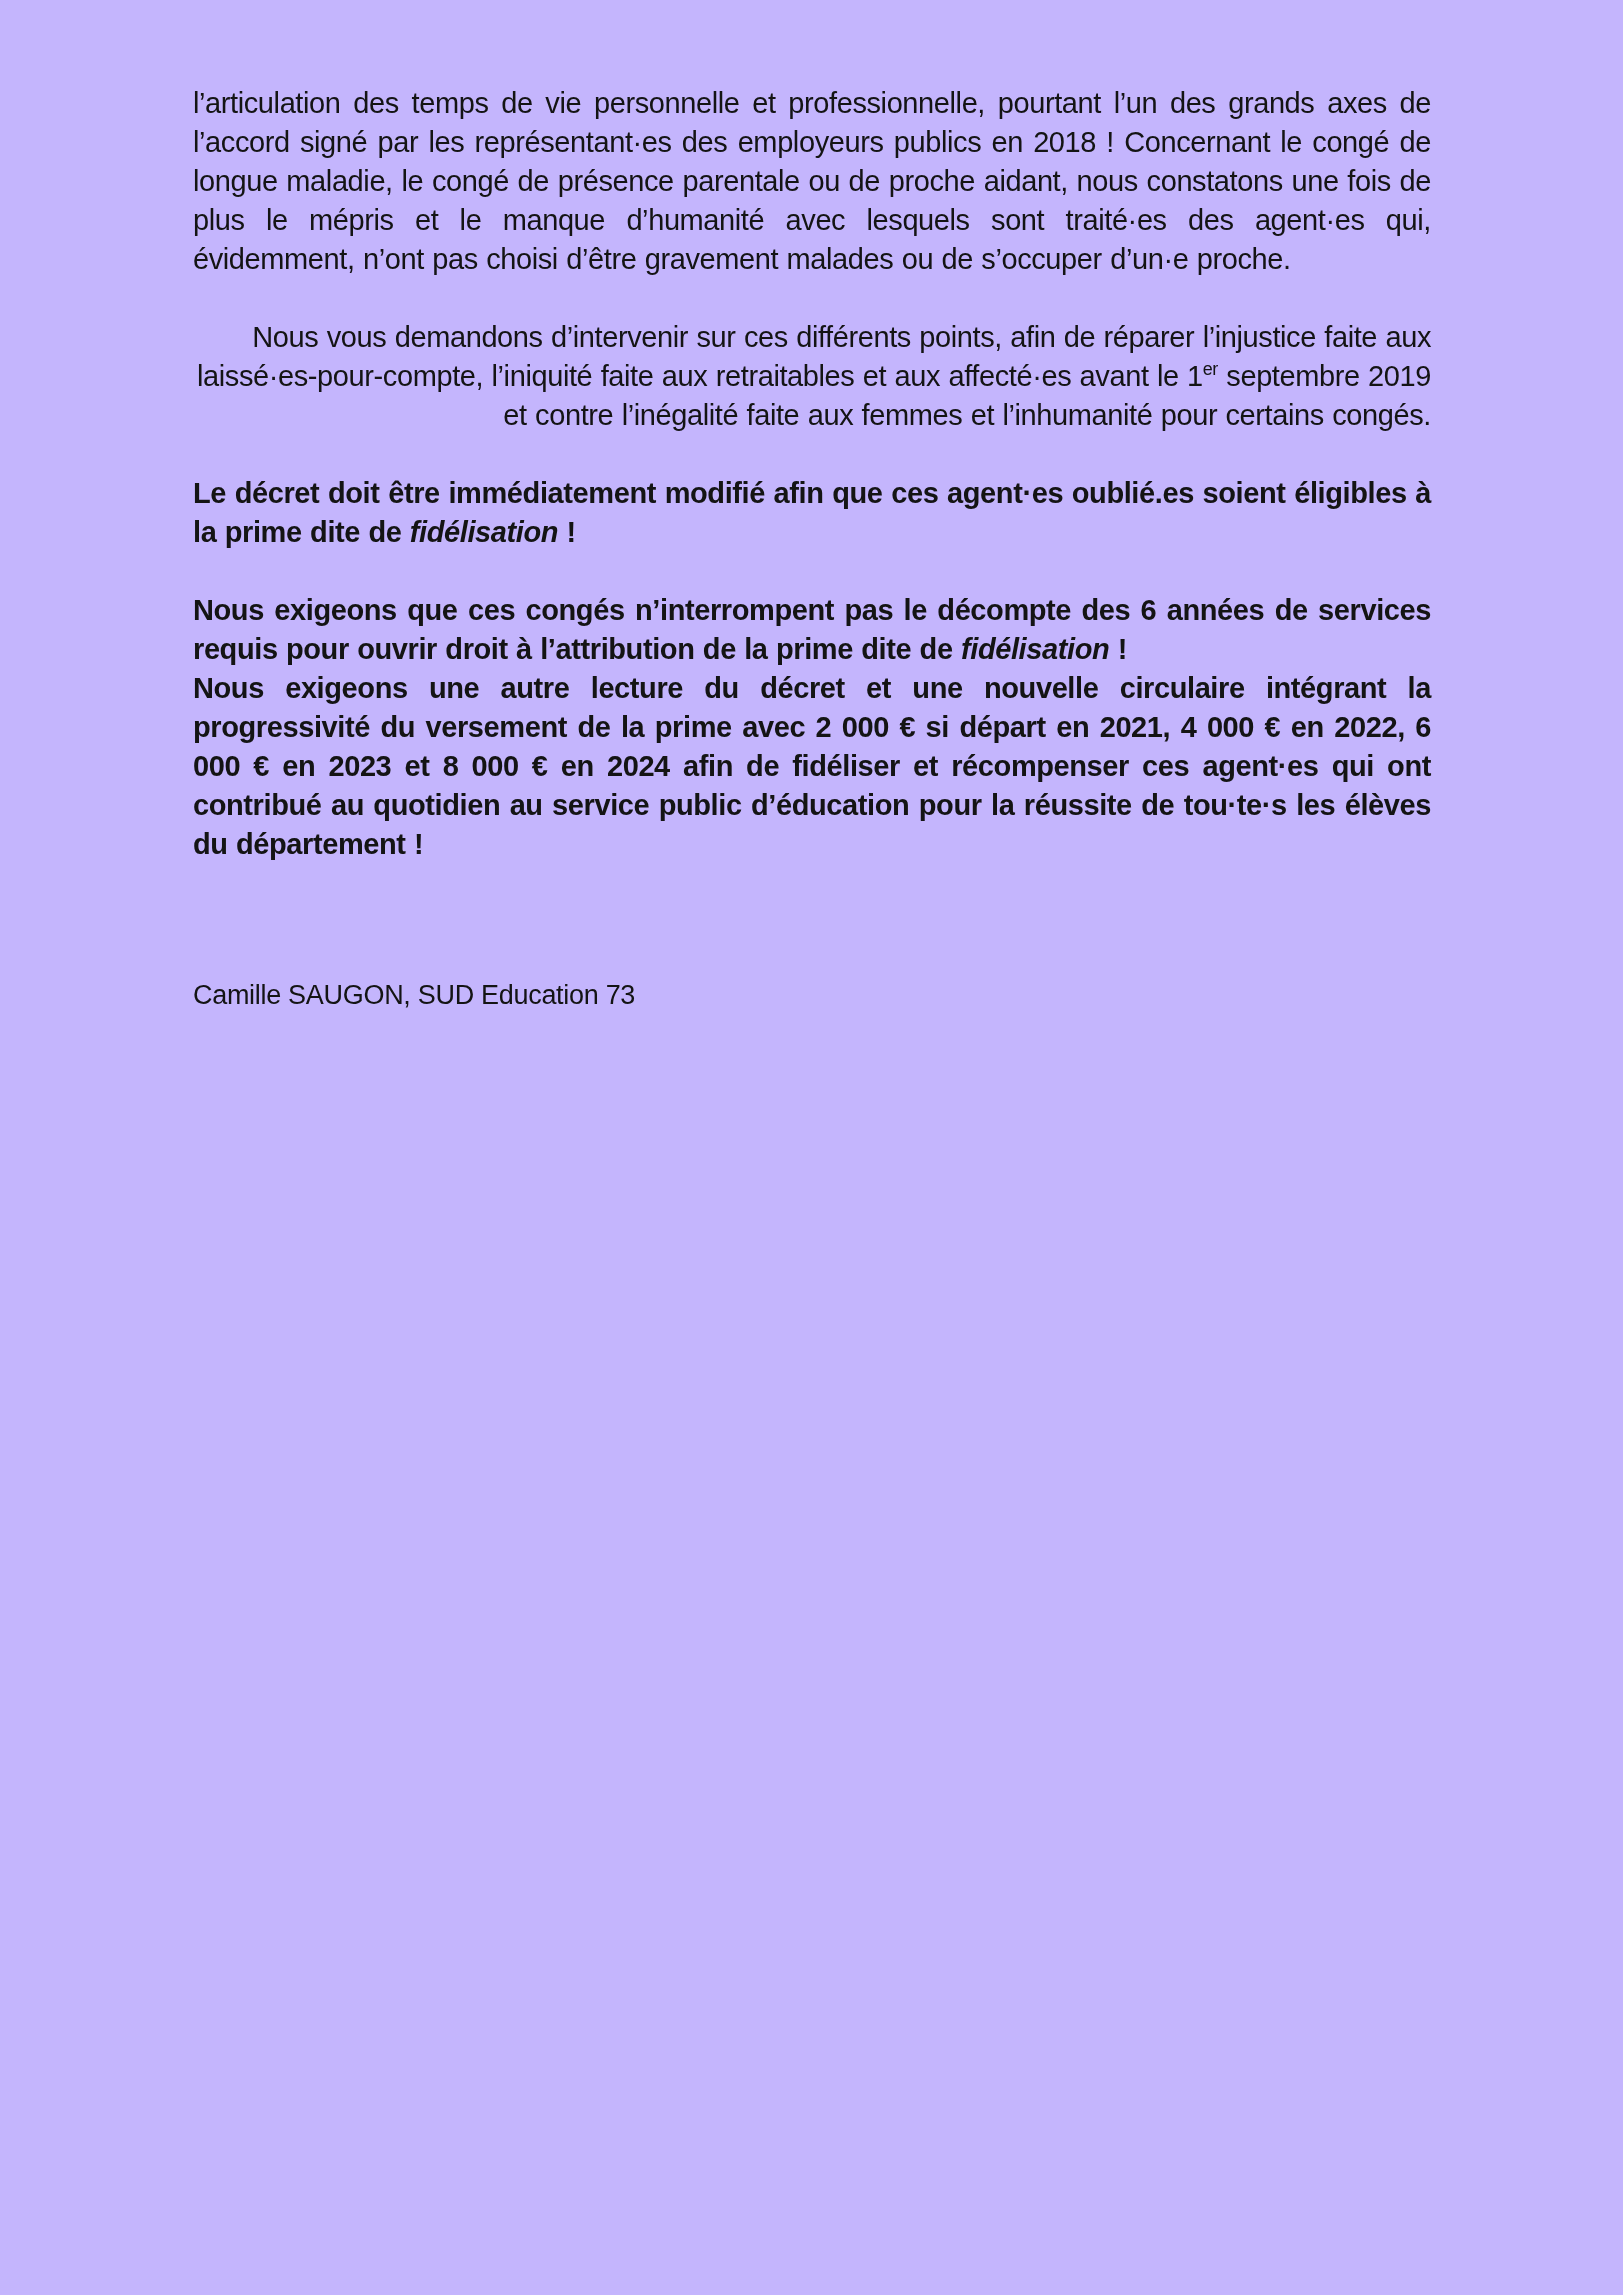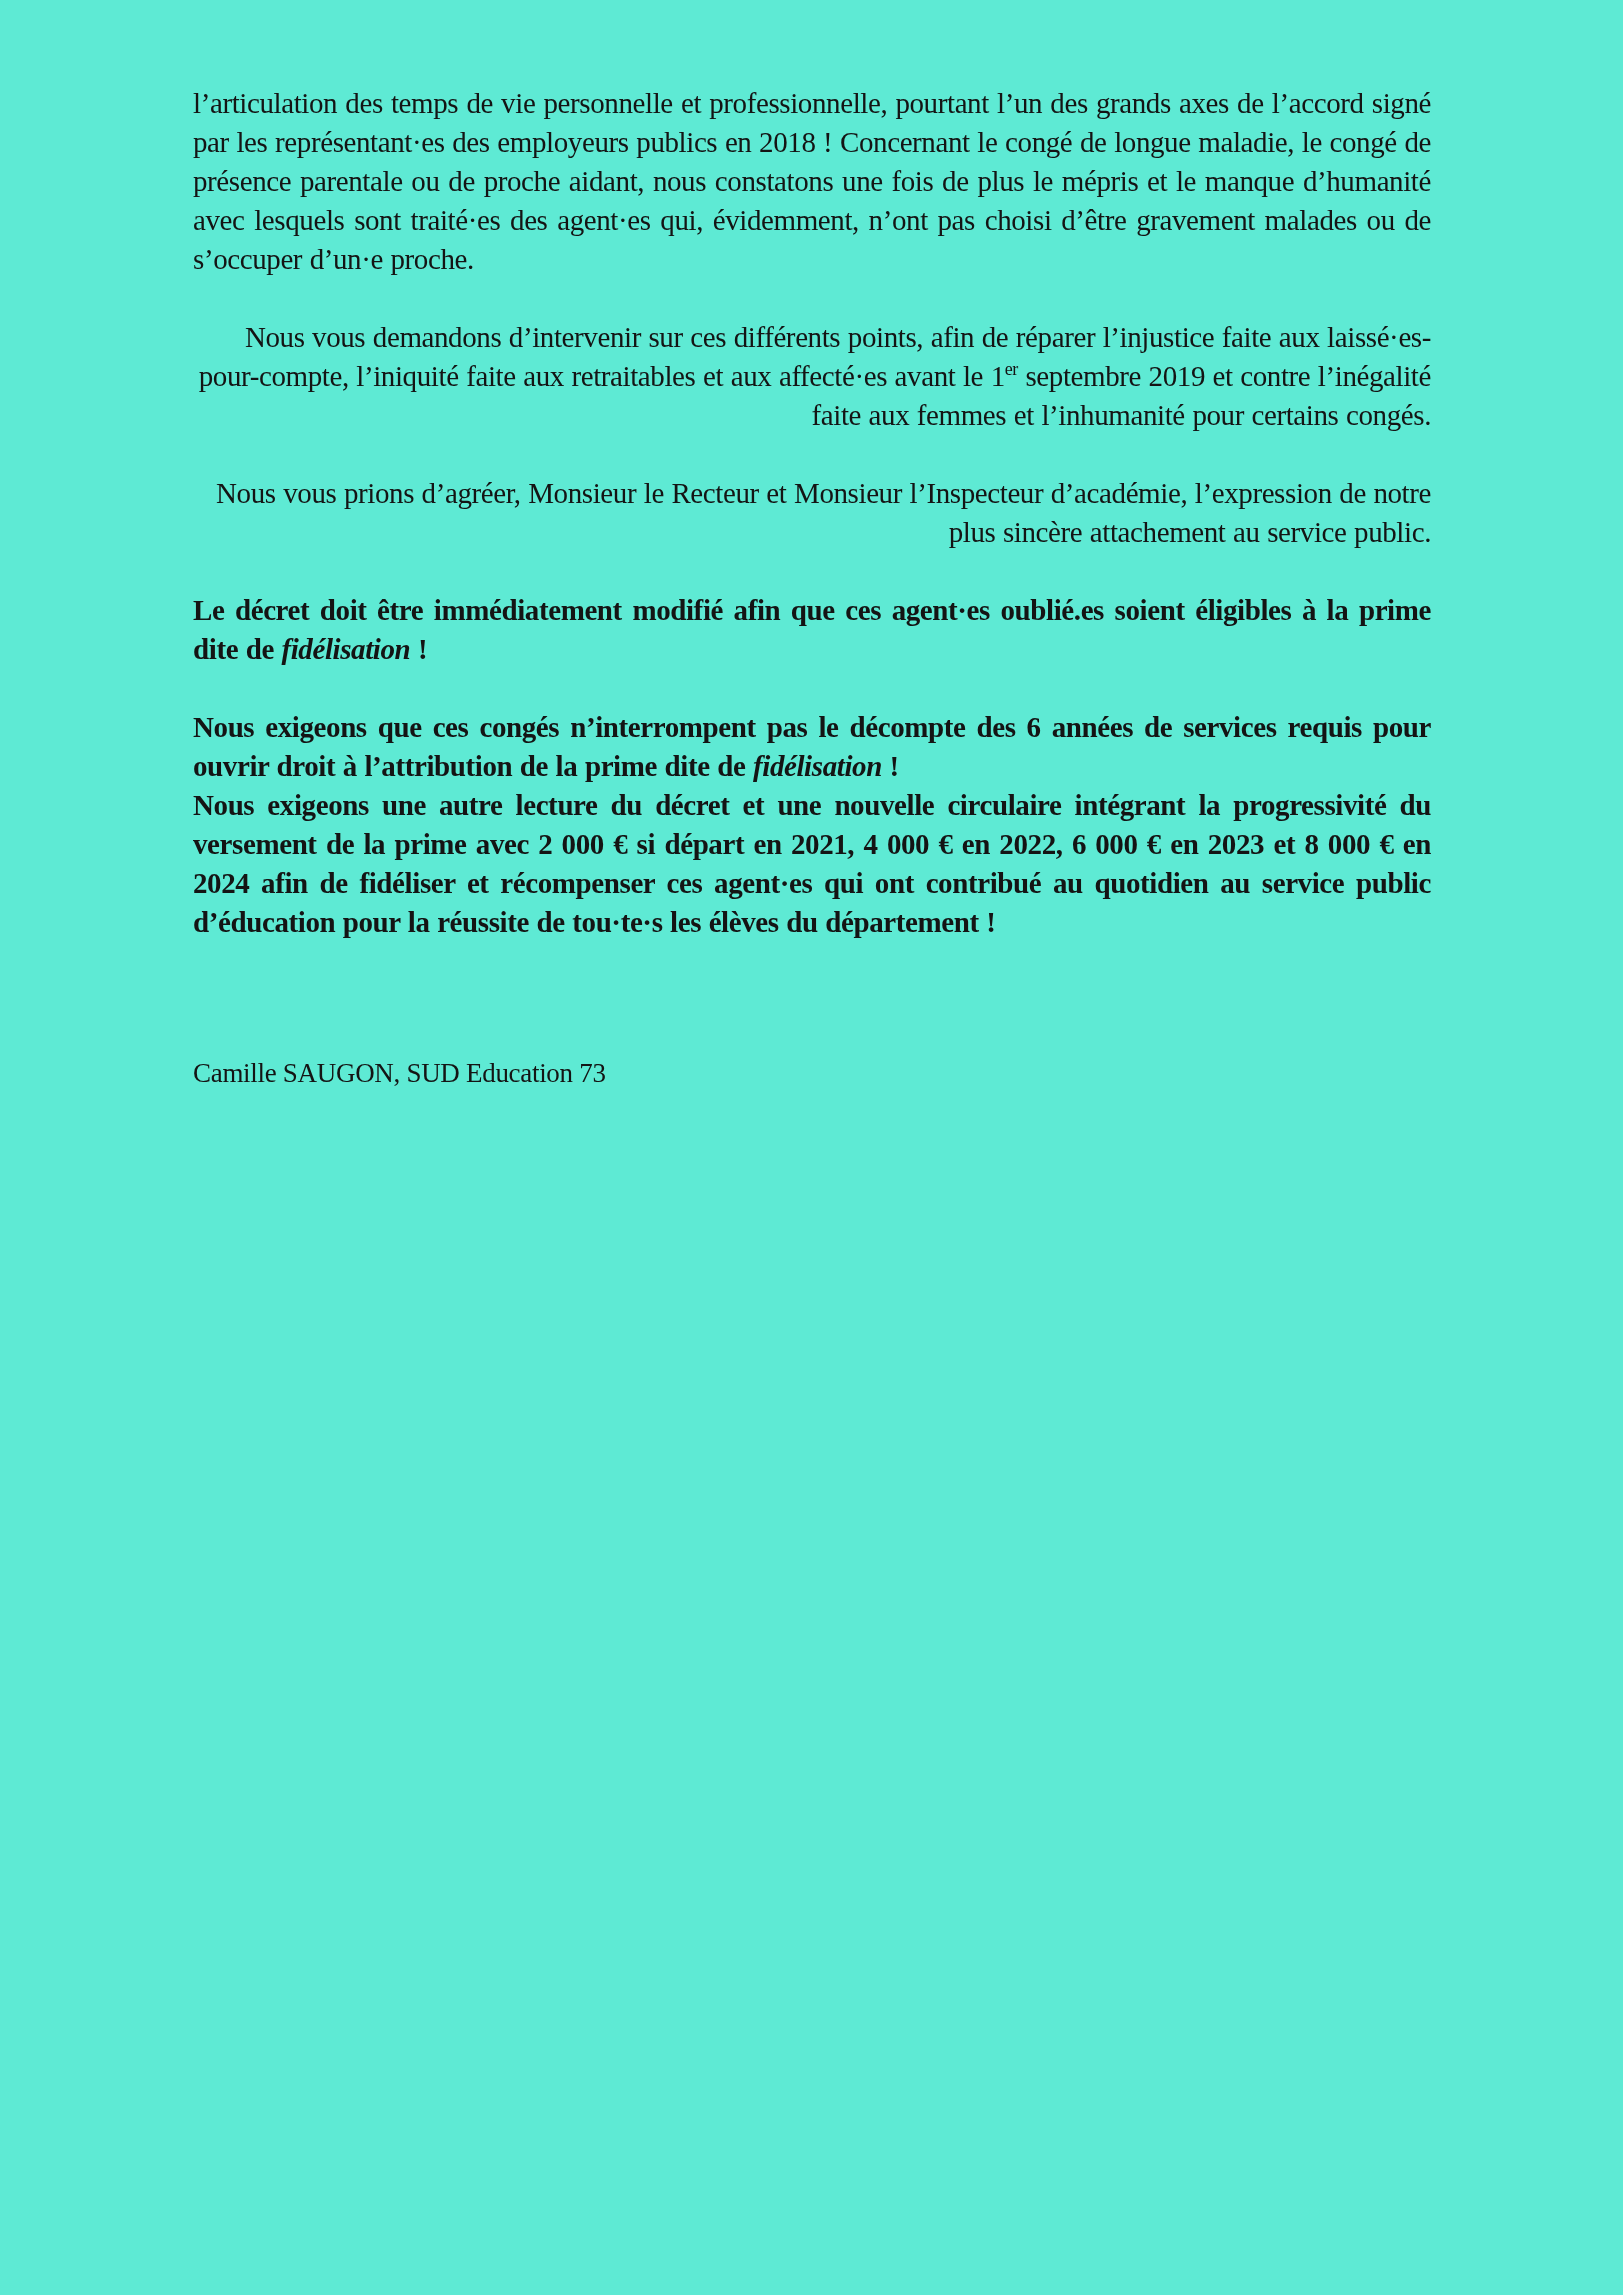--- a/index.html
+++ b/index.html
@@ -10,23 +10,22 @@
     width: 1623px;
     height: 2295px;
     background: #ffffff;
     position: relative;
     font-family: "Liberation Sans", "DejaVu Sans", sans-serif;
     color: #141414;
   }
   .page {
     position: absolute;
     inset: 0;
-    background: #5eead4;
+    background: #c4b5fd;
     overflow: hidden;
-    font-family: Liberation Serif, serif;
   }
   .content {
     position: absolute;
     left: 193px;
     top: 84px;
     width: 1238px;
   }
   .para {
     margin: 0;
     font-size: 29px;
@@ -68,21 +67,20 @@
 </head>
 <body>
 
 <div class="page">
   <div class="content">
 
     <p class="para justify">l’articulation des temps de vie personnelle et professionnelle, pourtant l’un des grands axes de l’accord signé par les représentant·es des employeurs publics en 2018&nbsp;! Concernant le congé de longue maladie, le congé de présence parentale ou de proche aidant, nous constatons une fois de plus le mépris et le manque d’humanité avec lesquels sont traité·es des agent·es qui, évidemment, n’ont pas choisi d’être gravement malades ou de s’occuper d’un·e proche.</p>
 
     <p class="para leftalign gap"><span>Nous vous demandons d’intervenir sur ces différents points, afin de réparer l’injustice faite aux laissé·es-pour-compte, l’iniquité faite aux retraitables et aux affecté·es avant le 1</span><sup class="ordinal">er</sup><span> septembre 2019 et contre l’inégalité faite aux femmes et l’inhumanité pour certains congés.</span></p>
 
-    <p class="para leftalign gap">Nous vous prions d’agréer, Monsieur le Recteur et Monsieur l’Inspecteur d’académie, l’expression de notre plus sincère attachement au service public.</p>
 
     <p class="para justify bold gap"><span>Le décret doit être immédiatement modifié afin que ces agent·es oublié.es soient éligibles à la prime dite de </span><em class="italic-term">fidélisation</em><span>&nbsp;!</span></p>
 
     <p class="para justify bold gap"><span>Nous exigeons que ces congés n’interrompent pas le décompte des 6 années de services requis pour ouvrir droit à l’attribution de la prime dite de </span><em class="italic-term">fidélisation</em><span>&nbsp;!</span></p>
 
     <p class="para justify bold">Nous exigeons une autre lecture du décret et une nouvelle circulaire intégrant la progressivité du versement de la prime avec 2 000 € si départ en 2021, 4 000 € en 2022, 6 000 € en 2023 et 8 000 € en 2024 afin de fidéliser et récompenser ces agent·es qui ont contribué au quotidien au service public d’éducation pour la réussite de tou·te·s les élèves du département&nbsp;!</p>
 
     <div class="signatures">
       <p class="sig">Camille SAUGON, SUD Education 73</p>
     </div>

